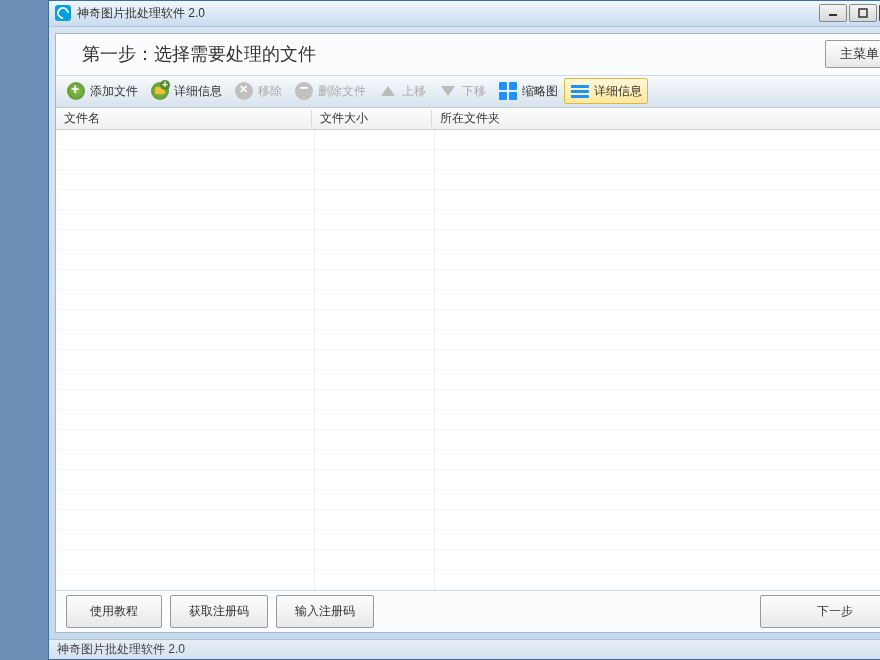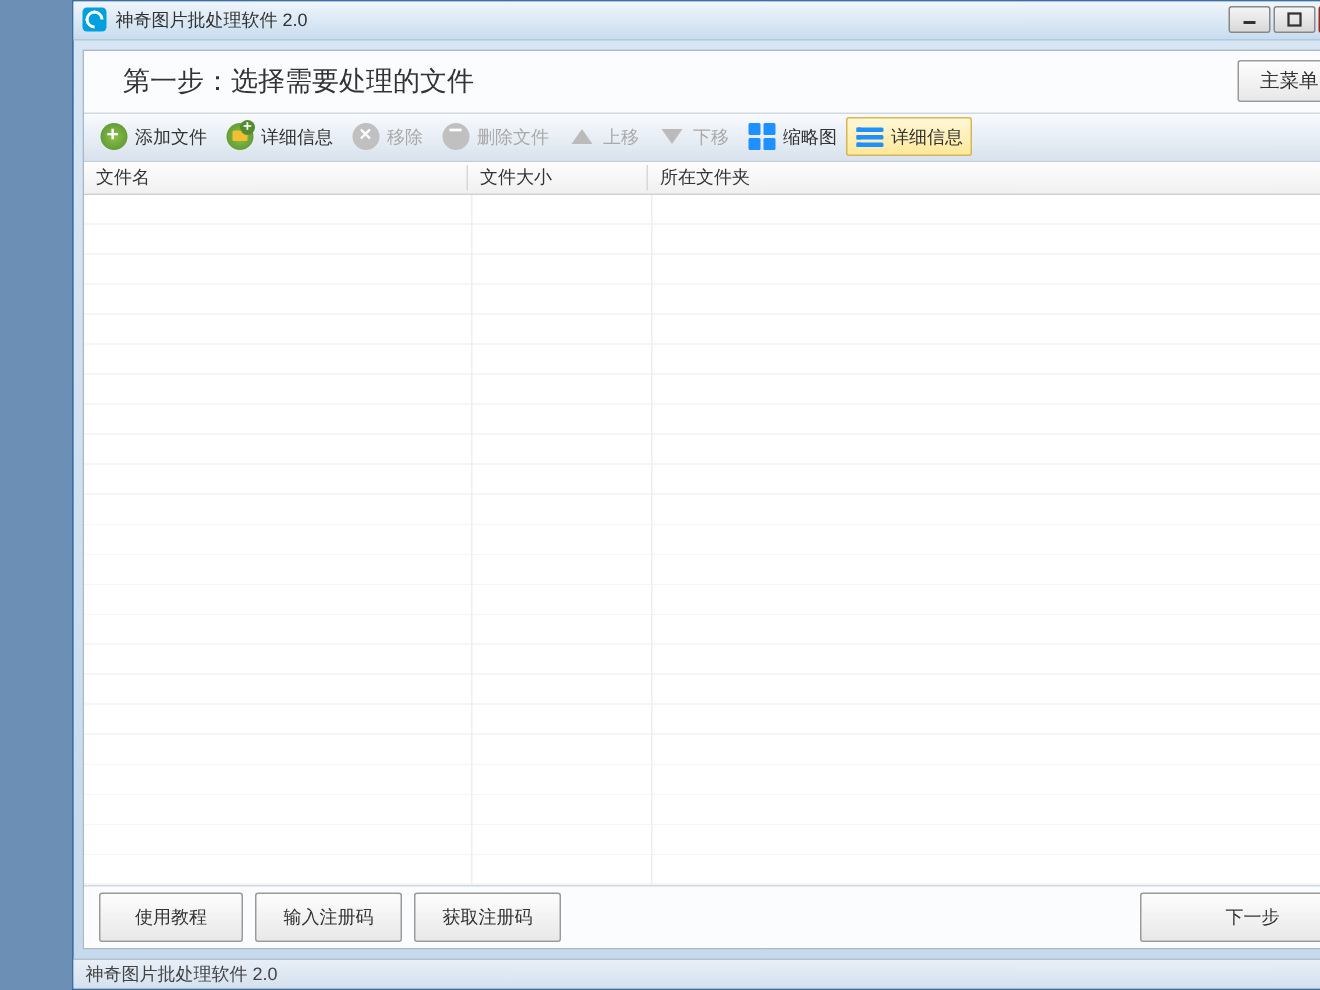--- a/index.html
+++ b/index.html
@@ -431,22 +431,22 @@
         <div class="th th-folder">所在文件夹</div>
       </div>
       <div class="table-body">
         <div class="col-divider" style="left:258px"></div>
         <div class="col-divider" style="left:378px"></div>
       </div>
     </div>
 
     <div class="bottom-bar">
       <button class="bottom-btn">使用教程</button>
+      <button class="bottom-btn">获取注册码</button>
       <button class="bottom-btn">输入注册码</button>
-      <button class="bottom-btn">获取注册码</button>
       <div class="bottom-spacer"></div>
       <button class="bottom-btn next-btn">下一步</button>
     </div>
   </div>
 
   <div class="status-bar">
     <span>神奇图片批处理软件 2.0</span>
   </div>
 </div>
 

